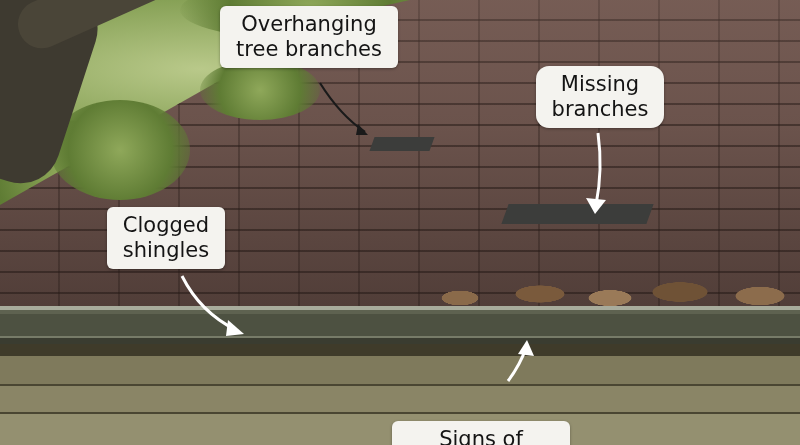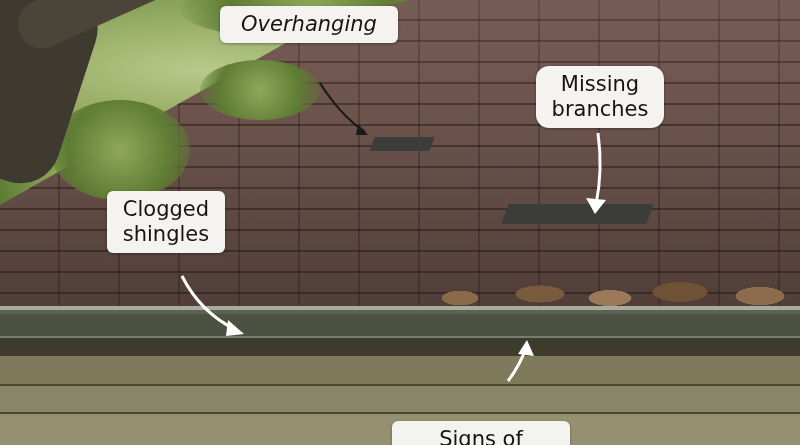--- a/index.html
+++ b/index.html
@@ -35,23 +35,23 @@
     background-image: repeating-linear-gradient(180deg, #6f6a4c 0 18px, #8f8a6a 18px 24px, #a09a78 24px 30px, #4a4632 30px 31px);
     background: linear-gradient(180deg, #3f3b2a 0 12px, #7f7a5c 12px 40px, #4a4632 40px 42px, #8a8566 42px 68px, #4a4632 68px 70px, #949070 70px 101px); }
   .tree-trunk { position: absolute; left: -40px; top: -20px; width: 120px; height: 200px; background: #3e3a30; border-radius: 40px; transform: rotate(18deg); }
   .tree-branch { position: absolute; left: 20px; top: 10px; width: 210px; height: 48px; background: #4a4538; border-radius: 24px; transform: rotate(-24deg); transform-origin: left center; }
   .foliage { position: absolute; border-radius: 50%; background: radial-gradient(circle, #8fa85a 0%, #5f7c34 60%, rgba(79,111,46,0) 100%); }
 
   .callout { position: absolute; background: #f4f3ef; border-radius: 6px; color: #141414;
     text-align: center; font-size: 21px; line-height: 25px; padding: 6px 10px;
     box-shadow: 0 1px 3px rgba(0,0,0,0.35); }
   .callout span { display: block; }
-  .c-tree { left: 220px; top: 6px; width: 158px; font-style: italic; }
+  .c-tree { left: 220px; top: 6px; width: 158px; }
   .c-shingles { left: 536px; top: 66px; width: 108px; border-radius: 13px; }
-  .c-gutters { left: 107px; top: 191px; width: 98px; }
+  .c-gutters { left: 107px; top: 207px; width: 98px; }
   .c-pest { left: 392px; top: 381px; width: 158px; margin-top: 40px; }
   svg.arrows { position: absolute; left: 0; top: 0; }
 </style>
 </head>
 <body>
 
 <div class="scene">
   <div class="sky"></div>
   <div class="foliage" style="left:-30px;top:120px;width:180px;height:110px;"></div>
   <div class="foliage" style="left:180px;top:-20px;width:260px;height:60px;"></div>
@@ -84,20 +84,21 @@
       <path d="M228 320 L244 334 L226 336 Z" fill="#ffffff"></path>
     </g>
     <g>
       <path d="M508 381 Q520 365 526 348" fill="none" stroke="#ffffff" stroke-width="3"></path>
       <path d="M518 354 L527 340 L534 356 Z" fill="#ffffff"></path>
     </g>
   </svg>
 
   <div class="callout c-tree">
     <span>Overhanging</span>
+    <span>tree branches</span>
   </div>
   <div class="callout c-shingles">
     <span>Missing</span>
     <span>branches</span>
   </div>
   <div class="callout c-gutters">
     <span>Clogged</span>
     <span>shingles</span>
   </div>
   <div class="callout c-pest">

